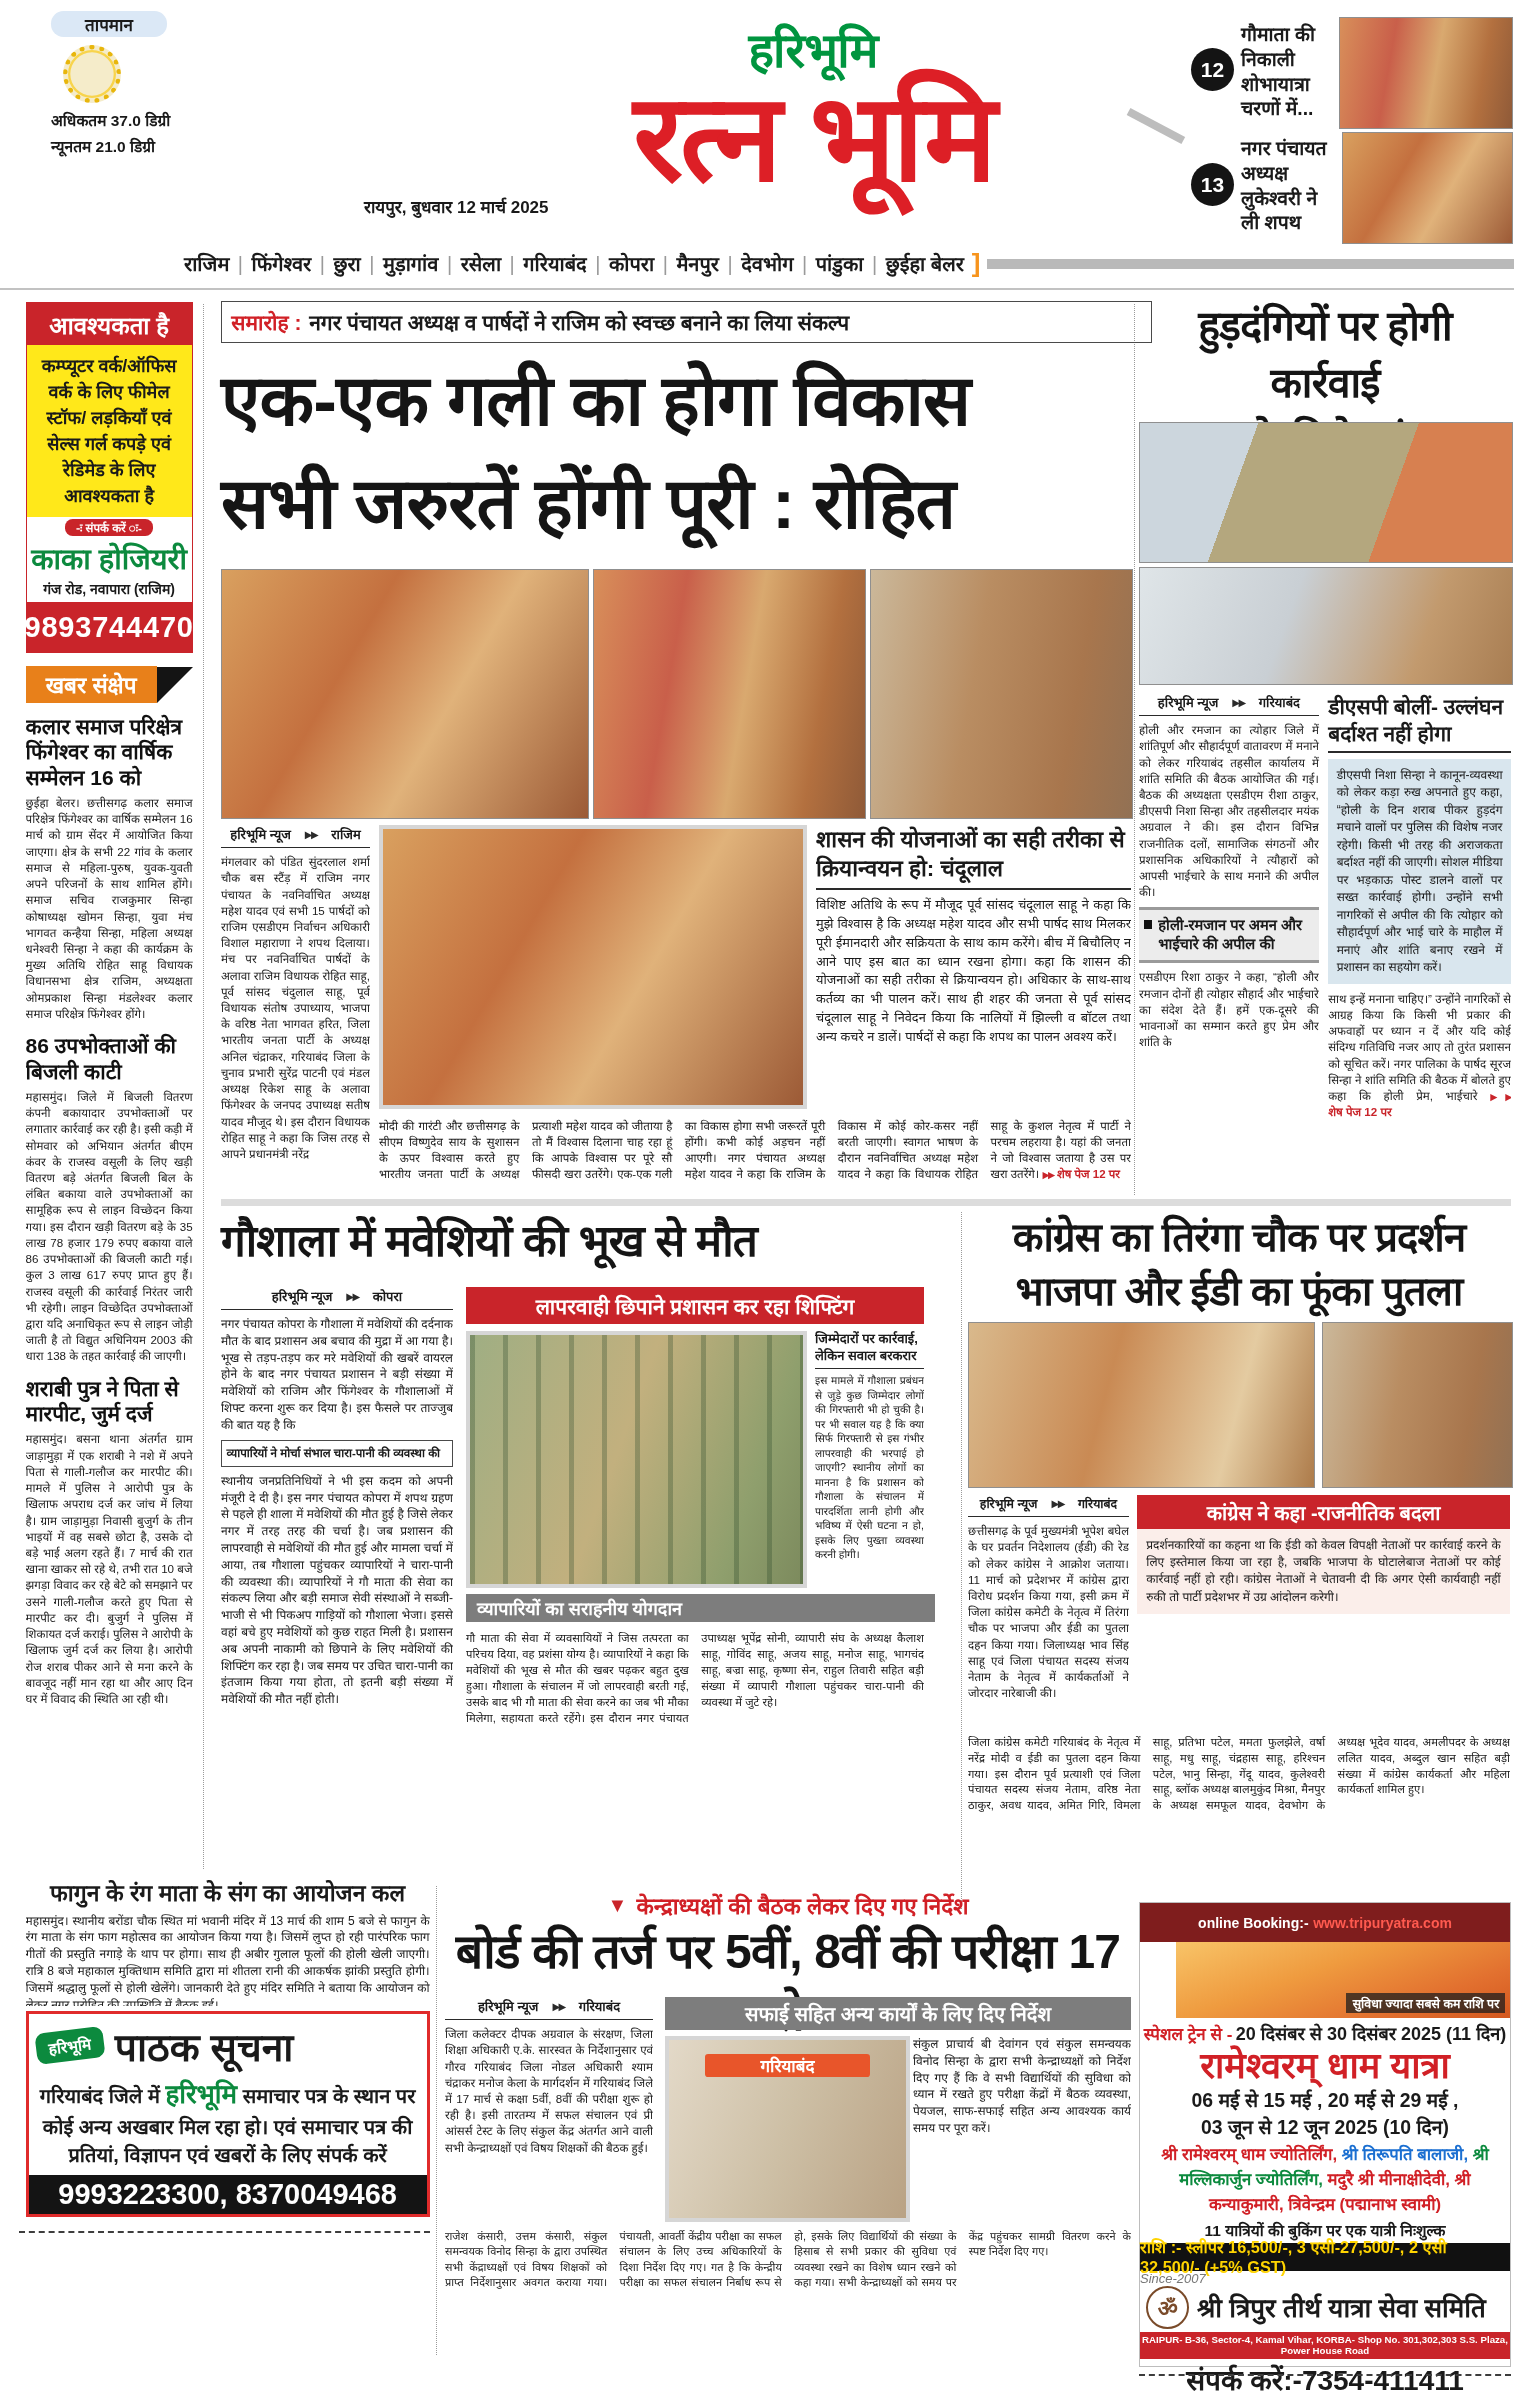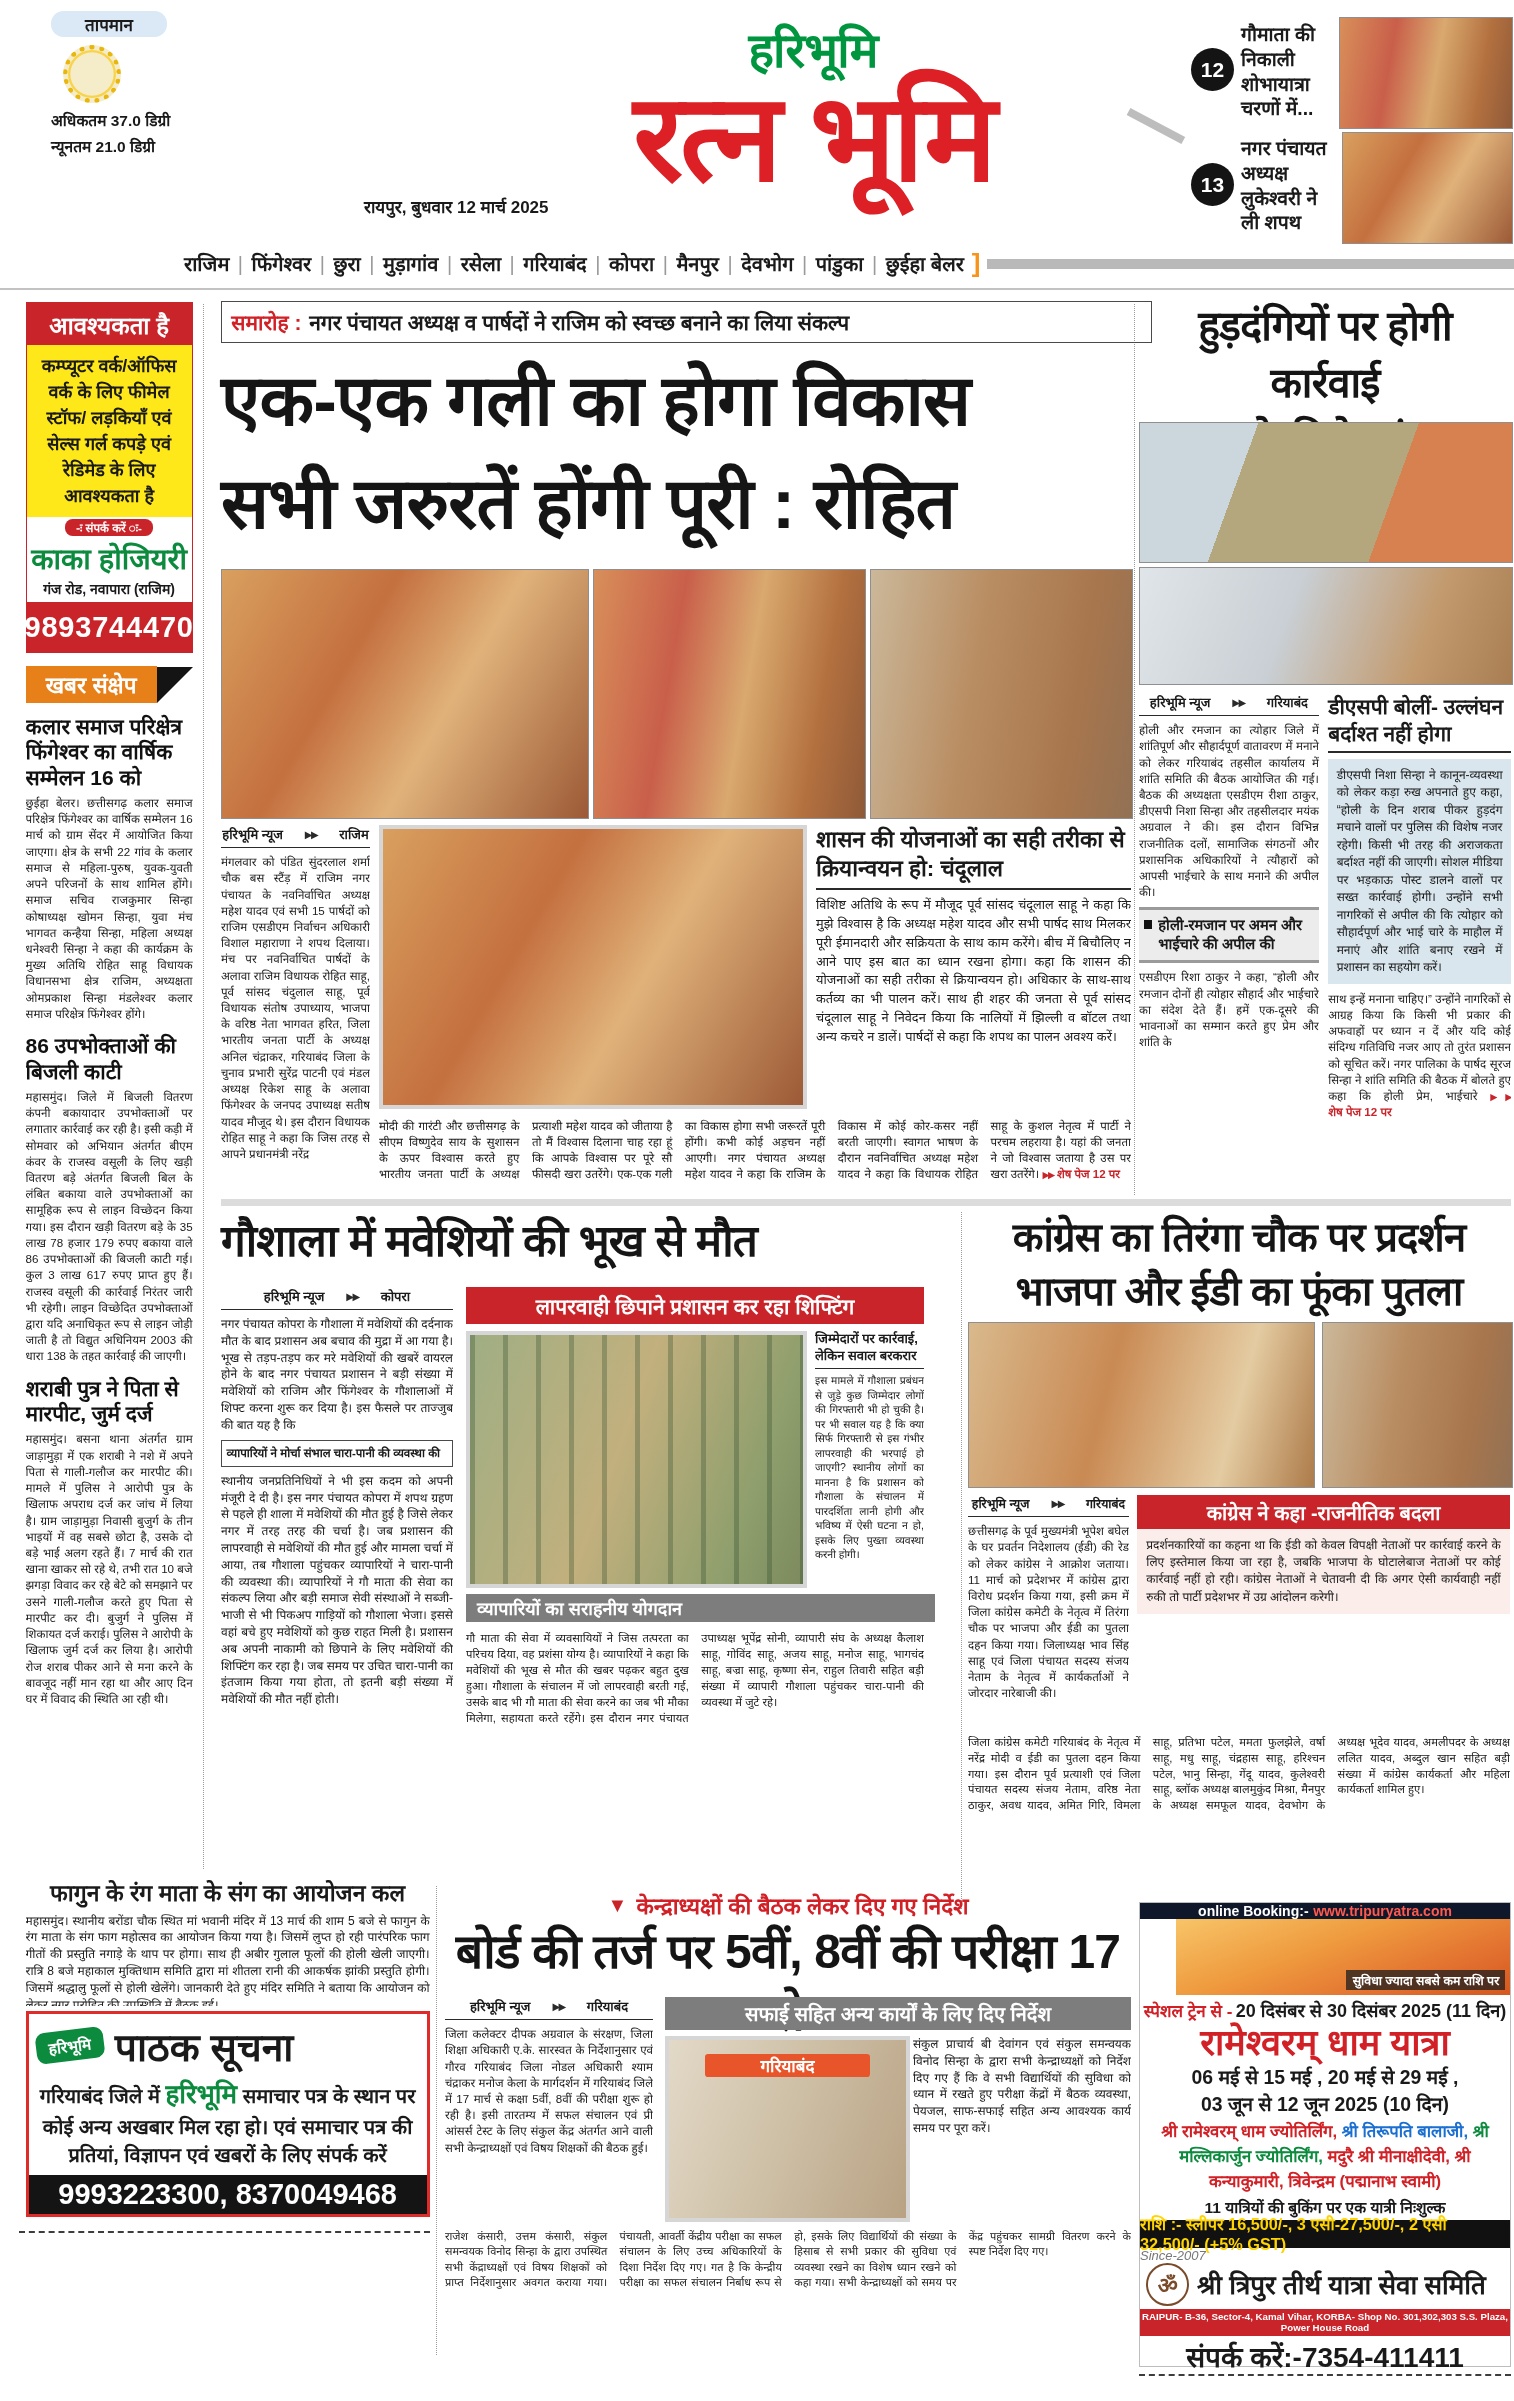--- a/index.html
+++ b/index.html
@@ -5,21 +5,21 @@
   html,body{margin:0;padding:0;background:#e9e9e9;}
   body{font-family:"Liberation Sans","DejaVu Sans",sans-serif;color:#1a1a1a;}
   .page{position:relative;width:1514px;height:2401px;background:#ffffff;margin:0 auto;overflow:hidden;}
   .abs{position:absolute;}
   .b{font-weight:bold;}
   .j{text-align:justify;}
   .ctr{text-align:center;}
   .bodytext{font-size:11.6px;line-height:1.4;text-align:justify;}
   .smalltext{font-size:11px;line-height:1.38;text-align:justify;}
   .headline{font-weight:bold;color:#151515;letter-spacing:-0.8px;}
-  .byline{font-weight:bold;font-size:13px;display:flex;justify-content:center;align-items:center;gap:22px;border-bottom:1.5px solid #2a2a2a;padding-bottom:3.9px;margin-bottom:6.2px;white-space:nowrap;}
+  .byline{font-weight:bold;font-size:13px;display:flex;justify-content:center;align-items:center;gap:14px;border-bottom:1.5px solid #2a2a2a;padding-bottom:3.9px;margin-bottom:6.2px;white-space:nowrap;}
   .byline .arr{color:#2a2a2a;font-size:10px;letter-spacing:-1.5px;}
   .jump{color:#c9242a;font-weight:bold;white-space:nowrap;}
   .jump-arr{color:#c9242a;font-size:9.3px;letter-spacing:-1.5px;font-weight:bold;}
   .rb{background:#c9242a;color:#fff;font-weight:bold;display:flex;align-items:center;justify-content:center;}
   .gb{background:#7d7d7d;color:#fff;font-weight:bold;display:flex;align-items:center;justify-content:center;}
   .ph{border:0.8px solid #8f8f8f;}
   .frame{border:4.6px solid #d6d6d6;}
   .ph-a{background:linear-gradient(120deg,#d9a05f,#c4703f 35%,#e0b27a 60%,#9c5a36);}
   .ph-b{background:linear-gradient(100deg,#d88f5a,#c95f4a 30%,#d9a96f 55%,#b3703f 80%,#8f5a38);}
   .ph-c{background:linear-gradient(100deg,#cbb89a,#b98d62 40%,#a8764d 75%,#927154);}
@@ -275,21 +275,21 @@
 
   <div class="abs gb" style="left:665px;top:1997px;width:466px;height:33px;font-size:20px;">सफाई सहित अन्य कार्यों के लिए दिए निर्देश</div>
   <div class="abs frame ph-exam" style="left:665px;top:2036px;width:237px;height:178px;">
     <div style="margin:14px auto 0 auto;width:70%;background:#e8552a;color:#fff;font-weight:bold;font-size:17px;text-align:center;border-radius:3.1px;">गरियाबंद</div>
   </div>
   <div class="abs bodytext" style="left:913px;top:2036px;width:218px;height:178px;overflow:hidden;font-size:12px;">संकुल प्राचार्य बी देवांगन एवं संकुल समन्वयक विनोद सिन्हा के द्वारा सभी केन्द्राध्यक्षों को निर्देश दिए गए हैं कि वे सभी विद्यार्थियों की सुविधा को ध्यान में रखते हुए परीक्षा केंद्रों में बैठक व्यवस्था, पेयजल, साफ-सफाई सहित अन्य आवश्यक कार्य समय पर पूरा करें।</div>
 
   <div class="abs j" style="left:445px;top:2229px;width:686px;height:124px;overflow:hidden;column-count:4;column-gap:12.4px;font-size:11px;line-height:1.4;">राजेश कंसारी, उत्तम कंसारी, संकुल समन्वयक विनोद सिन्हा के द्वारा उपस्थित सभी केंद्राध्यक्षों एवं विषय शिक्षकों को प्राप्त निर्देशानुसार अवगत कराया गया। पंचायती, आवर्ती केंद्रीय परीक्षा का सफल संचालन के लिए उच्च अधिकारियों के दिशा निर्देश दिए गए। गत है कि केन्द्रीय परीक्षा का सफल संचालन निर्बाध रूप से हो, इसके लिए विद्यार्थियों की संख्या के हिसाब से सभी प्रकार की सुविधा एवं व्यवस्था रखने का विशेष ध्यान रखने को कहा गया। सभी केन्द्राध्यक्षों को समय पर केंद्र पहुंचकर सामग्री वितरण करने के स्पष्ट निर्देश दिए गए।</div>
 
   <div class="abs" style="left:1139px;top:1902px;width:372px;height:465px;border:0.8px solid #bdbdbd;box-sizing:border-box;">
-    <div style="height:16px;background:#0f172a;color:#fff;display:flex;align-items:center;justify-content:center;gap:4.6px;font-weight:bold;font-size:14px;">
+    <div style="height:39px;background:#7f1d1d;color:#fff;display:flex;align-items:center;justify-content:center;gap:4.6px;font-weight:bold;font-size:14px;">
       <span>online Booking:-</span>
       <span style="color:#ff5a4f;">www.tripuryatra.com</span>
     </div>
     <div class="ph-art" style="height:76px;position:relative;margin-left:36px;">
       <div style="position:absolute;right:4.6px;bottom:4.6px;background:rgba(30,30,30,.75);color:#fff;font-weight:bold;font-size:12.4px;padding:1.5px 6.2px;">सुविधा ज्यादा सबसे कम राशि पर</div>
     </div>
     <div class="ctr" style="padding-top:3.1px;">
       <span class="b c-red" style="font-size:17px;margin-top:26px;">स्पेशल ट्रेन से -</span>
       <span class="b" style="font-size:18px;">20 दिसंबर से 30 दिसंबर 2025 (11 दिन)</span>
     </div>

